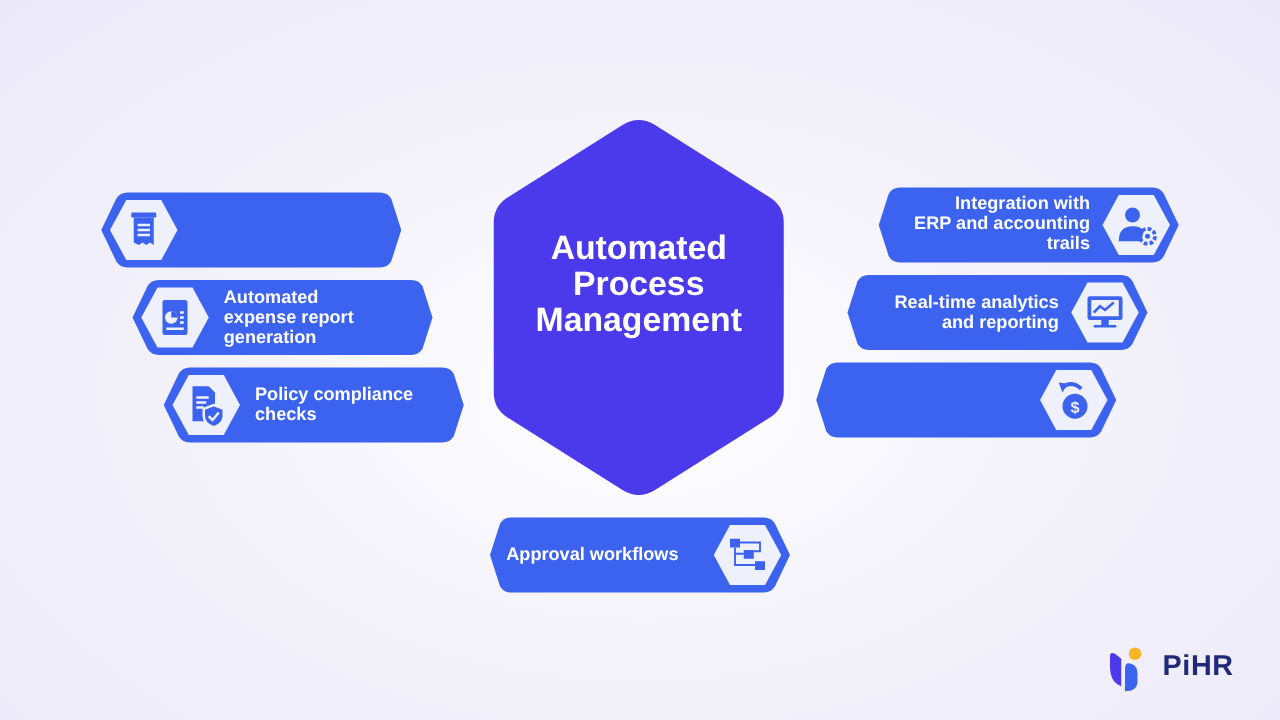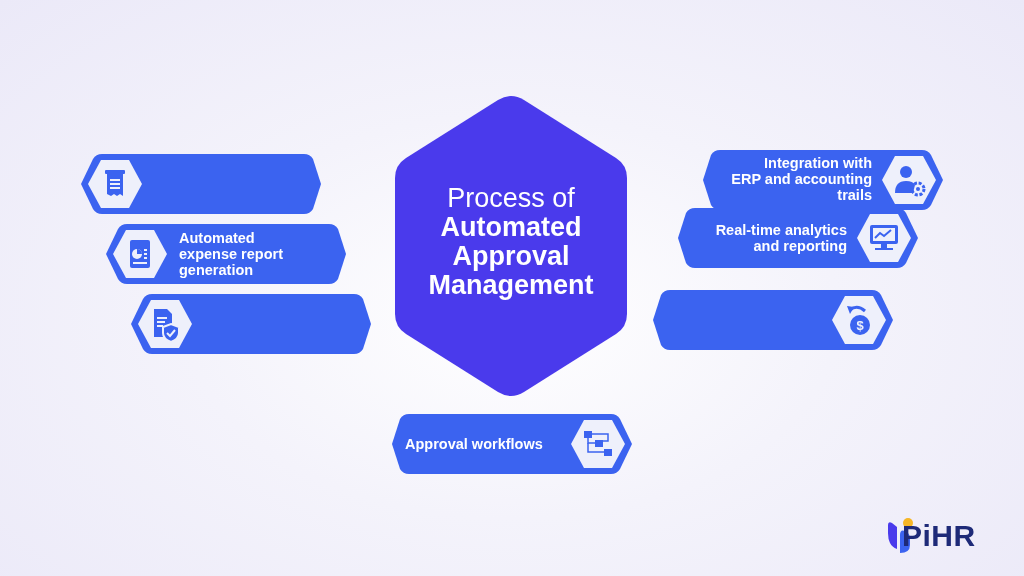--- a/index.html
+++ b/index.html
@@ -10,33 +10,32 @@
   .center-hex svg{position:absolute;left:0;top:0;}
   .center-title{position:absolute;left:0;top:88px;width:234px;text-align:center;color:#fff;line-height:29px;font-size:27px;}
   .center-title .l1{font-weight:400;display:block;}
   .center-title .l2{font-weight:700;display:block;}
   .pill{position:absolute;height:62px;}
   .pill svg.bg{position:absolute;left:0;top:0;}
   .pill .txt{position:absolute;color:#fff;font-weight:700;font-size:14.5px;line-height:16px;}
   .icon-hex{position:absolute;width:56px;height:50px;}
   .icon-hex svg{position:absolute;left:0;top:0;}
   .logo{position:absolute;left:886px;top:515px;height:40px;}
-  .logo-text{position:absolute;left:16px;top:4px;font-size:30px;font-weight:700;color:#1e2a78;letter-spacing:0.5px;}
+  .logo-text{position:absolute;left:44px;top:4px;font-size:23px;font-weight:700;color:#1e2a78;letter-spacing:0.5px;}
 </style>
 </head>
 <body>
 
 <div class="center-hex">
   <svg width="234" height="300" viewBox="0 0 234 300">
     <path d="M104 4 Q117 -4 130 4 L222 62 Q233 69 233 82 L233 218 Q233 231 222 238 L130 296 Q117 304 104 296 L12 238 Q1 231 1 218 L1 82 Q1 69 12 62 Z" fill="#4a3aec"></path>
   </svg>
   <div class="center-title">
-    <span class="l1">Process of</span>
     <span class="l2">Automated</span>
-    <span class="l2">Approval</span>
+    <span class="l2">Process</span>
     <span class="l2">Management</span>
   </div>
 </div>
 
 <div class="pill" style="left:80px;top:153px;width:242px;">
   <svg class="bg" width="242" height="62" viewBox="0 0 242 62">
       <path d="M22 1 L224 1 Q230 1 233 6 L241 31 L233 56 Q230 61 224 61 L22 61 Q16 61 13 56 L1 31 L13 6 Q16 1 22 1 Z" fill="#3b63f0"></path>
     </svg>
   <div class="icon-hex" style="left:7px;top:6px;">
     <svg width="56" height="50" viewBox="0 0 56 50">
@@ -81,20 +80,24 @@
     <svg width="56" height="50" viewBox="0 0 56 50">
         <path d="M14 1 L42 1 L55 25 L42 49 L14 49 L1 25 Z" fill="#eef0fb"></path>
       <path d="M17 10 L30 10 L35 15 L35 38 L17 38 Z" fill="#3b63f0"></path>
       <rect x="20" y="18" width="10" height="2" fill="#eef0fb"></rect>
         <rect x="20" y="22" width="8" height="2" fill="#eef0fb"></rect>
         <rect x="20" y="26" width="6" height="2" fill="#eef0fb"></rect>
       <path d="M34 25 L42 28 L42 34 Q42 40 34 43 Q26 40 26 34 L26 28 Z" fill="#3b63f0" stroke="#eef0fb" stroke-width="2"></path>
       <path d="M30 34 L33 37 L38 31" stroke="#eef0fb" stroke-width="2" fill="none"></path>
       </svg>
   </div>
+  <div class="txt" style="left:74px;top:15px;">
+    <div>Policy compliance</div>
+    <div>checks</div>
+  </div>
 </div>
 
 <div class="pill" style="left:702px;top:149px;width:242px;">
   <svg class="bg" width="242" height="62" viewBox="0 0 242 62">
       <path d="M18 1 L220 1 Q226 1 229 6 L241 31 L229 56 Q226 61 220 61 L18 61 Q12 61 9 56 L1 31 L9 6 Q12 1 18 1 Z" fill="#3b63f0"></path>
     </svg>
   <div class="icon-hex" style="left:179px;top:6px;">
     <svg width="56" height="50" viewBox="0 0 56 50">
         <path d="M14 1 L42 1 L55 25 L42 49 L14 49 L1 25 Z" fill="#eef0fb"></path>
       <circle cx="25" cy="17" r="6" fill="#3b63f0"></circle>
@@ -103,21 +106,21 @@
         <circle cx="37" cy="34" r="2" fill="#3b63f0"></circle>
       </svg>
   </div>
   <div class="txt" style="right:72px;top:6px;text-align:right;">
     <div>Integration with</div>
     <div>ERP and accounting</div>
     <div>trails</div>
   </div>
 </div>
 
-<div class="pill" style="left:677px;top:207px;width:242px;">
+<div class="pill" style="left:677px;top:219px;width:242px;">
   <svg class="bg" width="242" height="62" viewBox="0 0 242 62">
       <path d="M18 1 L220 1 Q226 1 229 6 L241 31 L229 56 Q226 61 220 61 L18 61 Q12 61 9 56 L1 31 L9 6 Q12 1 18 1 Z" fill="#3b63f0"></path>
     </svg>
   <div class="icon-hex" style="left:179px;top:6px;">
     <svg width="56" height="50" viewBox="0 0 56 50">
         <path d="M14 1 L42 1 L55 25 L42 49 L14 49 L1 25 Z" fill="#eef0fb"></path>
       <rect x="14" y="12" width="28" height="19" rx="2" fill="#3b63f0"></rect>
         <rect x="17" y="15" width="22" height="13" fill="#eef0fb"></rect>
       <path d="M19 25 L24 20 L28 23 L35 17" stroke="#3b63f0" stroke-width="2" fill="none"></path>
       <rect x="25" y="31" width="6" height="4" fill="#3b63f0"></rect>

